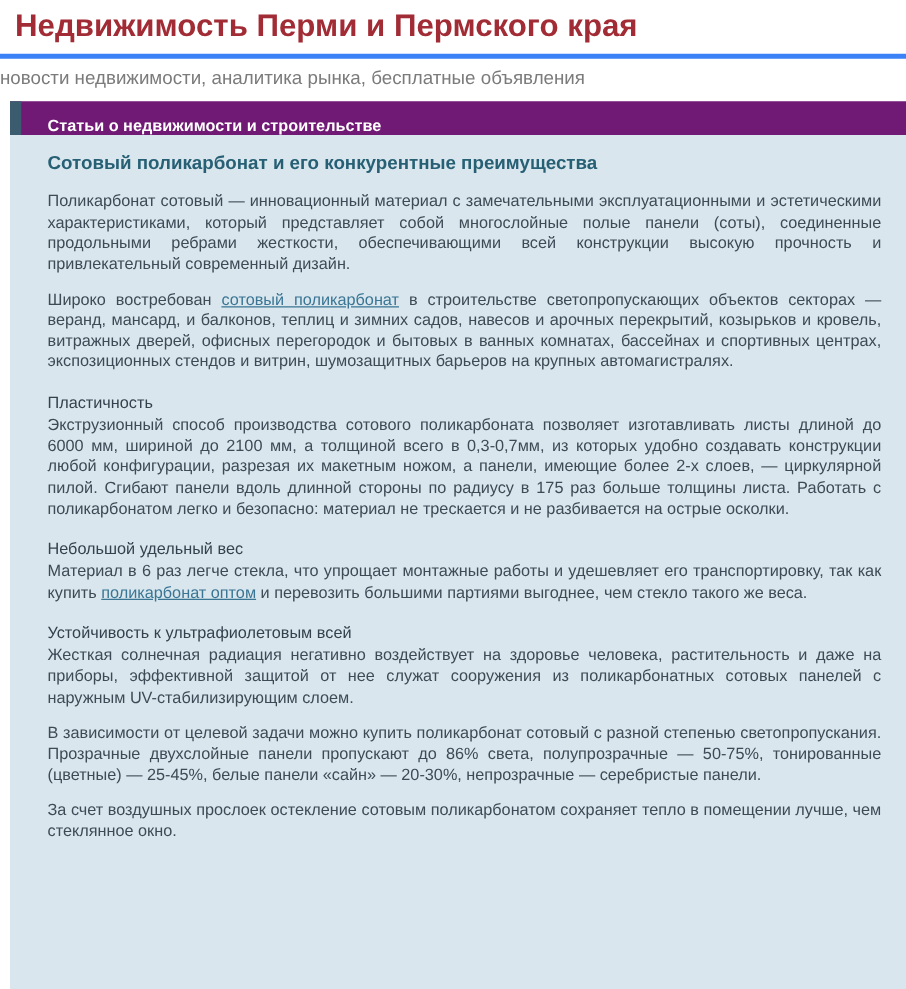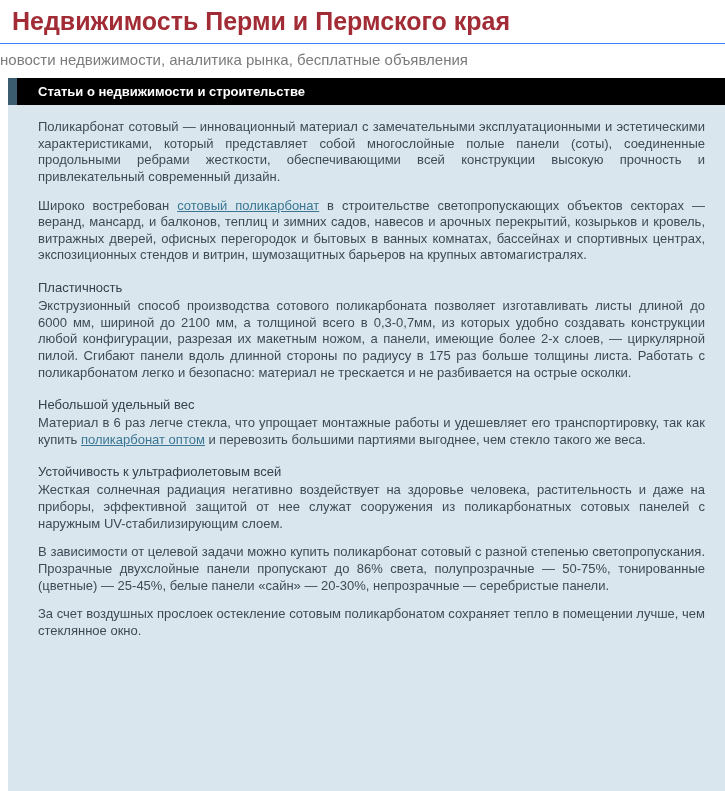--- a/index.html
+++ b/index.html
@@ -12,38 +12,38 @@
   .page { width:725px; min-height:791px; background:#ffffff; }
 
   
   .header { padding-top:5px; }
   .site-title {
     display:block;
     font-size:25px;
     font-weight:bold;
     color:#a22c35;
     padding:2px 12px 7px 12px;
-    border-bottom:1px solid #3b82f6;
+    border-bottom:4px solid #3b82f6;
     cursor:pointer;
   }
   .tagline {
     text-align:left;
     color:#7b7b7b;
     font-size:15px;
     padding:7px 16px 10px 0;
   }
 
   
   .navbar {
     margin-left:8px;
-    background:#000000;
+    background:#701a75;
     height:27px;
     position:relative;
     display:flex;
-    align-items:center;
+    align-items:flex-end;
   }
   .nav-cap {
     position:absolute;
     left:0; top:0;
     width:9px; height:27px;
     background:#3a5c6e;
   }
   .navbar-label {
     color:#ffffff;
     font-weight:bold;
@@ -99,20 +99,21 @@
     <div class="tagline">новости недвижимости, аналитика рынка, бесплатные объявления</div>
   </div>
 
   <div class="navbar">
     <span class="nav-cap"></span>
     <span class="navbar-label">Статьи о недвижимости и строительстве</span>
   </div>
 
   <div class="content">
 
+    <div class="article-title">Сотовый поликарбонат и его конкурентные преимущества</div>
 
     <p>Поликарбонат сотовый — инновационный материал с замечательными эксплуатационными и эстетическими характеристиками, который представляет собой многослойные полые панели (соты), соединенные продольными ребрами жесткости, обеспечивающими всей конструкции высокую прочность и привлекательный современный дизайн.</p>
 
     <p><span>Широко востребован </span><a href="#" class="link">сотовый поликарбонат</a><span> в строительстве светопропускающих объектов секторах — веранд, мансард, и балконов, теплиц и зимних садов, навесов и арочных перекрытий, козырьков и кровель, витражных дверей, офисных перегородок и бытовых в ванных комнатах, бассейнах и спортивных центрах, экспозиционных стендов и витрин, шумозащитных барьеров на крупных автомагистралях.</span></p>
 
 
     <div class="sec-title">Пластичность</div>
     <p>Экструзионный способ производства сотового поликарбоната позволяет изготавливать листы длиной до 6000 мм, шириной до 2100 мм, а толщиной всего в 0,3-0,7мм, из которых удобно создавать конструкции любой конфигурации, разрезая их макетным ножом, а панели, имеющие более 2-х слоев, — циркулярной пилой. Сгибают панели вдоль длинной стороны по радиусу в 175 раз больше толщины листа. Работать с поликарбонатом легко и безопасно: материал не трескается и не разбивается на острые осколки.</p>
 
     <div class="sec-title">Небольшой удельный вес</div>

